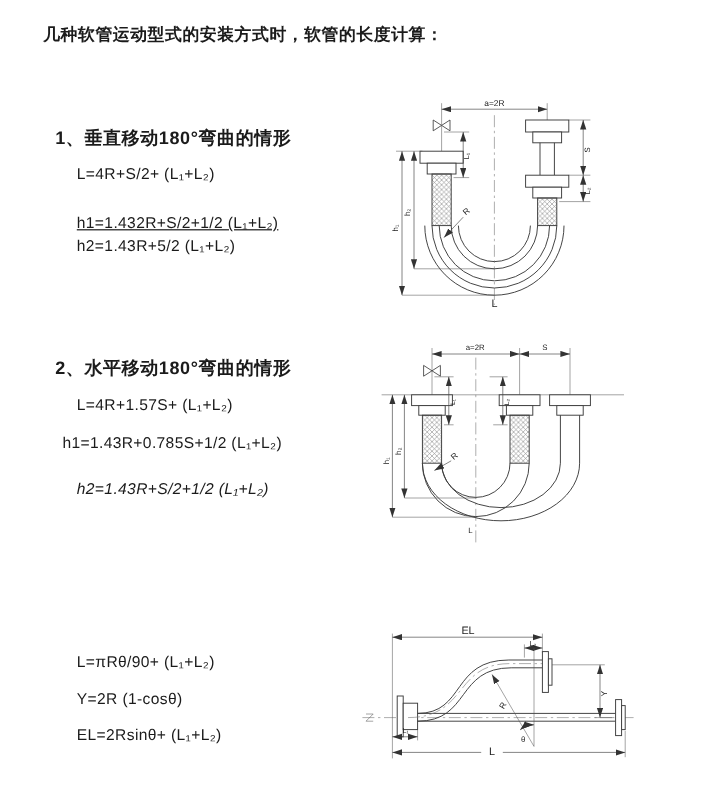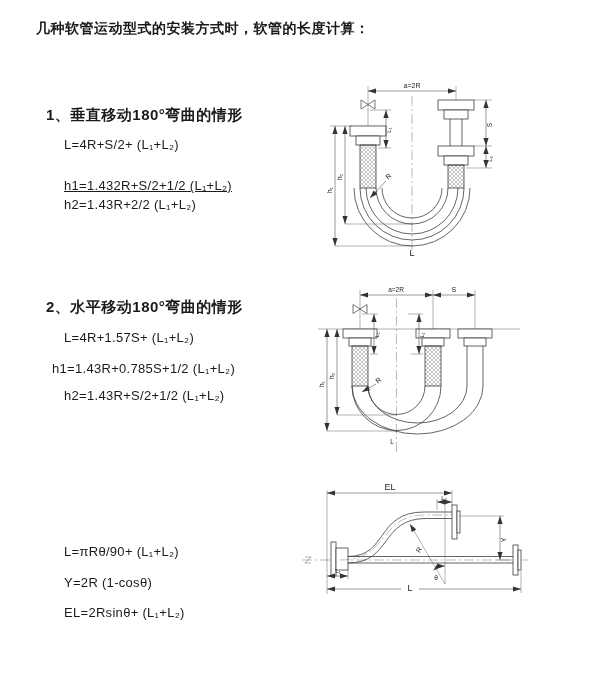--- a/index.html
+++ b/index.html
@@ -22,26 +22,26 @@
 </head>
 <body>
 
 <div class="page">
 
   <div class="title">几种软管运动型式的安装方式时，软管的长度计算：</div>
 
   <div class="sec-heading" style="left:46px;top:106px;">1、垂直移动180°弯曲的情形</div>
   <div class="formula" style="left:64px;top:137px;">L=4R+S/2+ (L₁+L₂)</div>
   <div class="formula" style="left:64px;top:178px;text-decoration:underline;">h1=1.432R+S/2+1/2 (L₁+L₂)</div>
-  <div class="formula" style="left:64px;top:197px;">h2=1.43R+2/2 (L₁+L₂)</div>
+  <div class="formula" style="left:64px;top:197px;">h2=1.43R+5/2 (L₁+L₂)</div>
 
   <div class="sec-heading" style="left:46px;top:298px;">2、水平移动180°弯曲的情形</div>
   <div class="formula" style="left:64px;top:330px;">L=4R+1.57S+ (L₁+L₂)</div>
   <div class="formula" style="left:52px;top:361px;">h1=1.43R+0.785S+1/2 (L₁+L₂)</div>
-  <div class="formula" style="left:64px;top:388px;">h2=1.43R+S/2+1/2 (L₁+L₂)</div>
+  <div class="formula" style="left:64px;top:400px;font-style:italic;">h2=1.43R+S/2+1/2 (L₁+L₂)</div>
 
   <div class="formula" style="left:64px;top:544px;">L=πRθ/90+ (L₁+L₂)</div>
   <div class="formula" style="left:64px;top:575px;">Y=2R (1-cosθ)</div>
   <div class="formula" style="left:64px;top:605px;">EL=2Rsinθ+ (L₁+L₂)</div>
 
   <div class="diagram" style="left:316px;top:78px;">
   <svg width="270" height="180" viewBox="0 0 270 180">
     <defs>
       <marker id="a1e" markerWidth="9" markerHeight="6" refX="8" refY="2.6" orient="auto" markerUnits="userSpaceOnUse">
             <path d="M0,0 L8,2.6 L0,5.2 Z" fill="#333"></path>
@@ -214,21 +214,21 @@
 
     <g>
       <line class="dim" x1="64" y1="100" x2="50" y2="108" marker-end="url(#a2e)"></line>
       <text x="68" y="98" font-size="7" text-anchor="middle" transform="rotate(-40 68 98)">R</text>
     </g>
 
     <text x="80" y="160" font-size="6.5" text-anchor="middle">L</text>
   </svg>
   </div>
 
-  <div class="diagram" style="left:300px;top:476px;">
+  <div class="diagram" style="left:300px;top:514px;">
   <svg width="295" height="155" viewBox="0 0 295 155">
     <defs>
       <marker id="a3e" markerWidth="9" markerHeight="6" refX="8" refY="2.6" orient="auto" markerUnits="userSpaceOnUse">
             <path d="M0,0 L8,2.6 L0,5.2 Z" fill="#333"></path>
           </marker>
       <marker id="a3s" markerWidth="9" markerHeight="6" refX="8" refY="2.6" orient="auto-start-reverse" markerUnits="userSpaceOnUse">
             <path d="M0,0 L8,2.6 L0,5.2 Z" fill="#333"></path>
           </marker>
     </defs>
 

